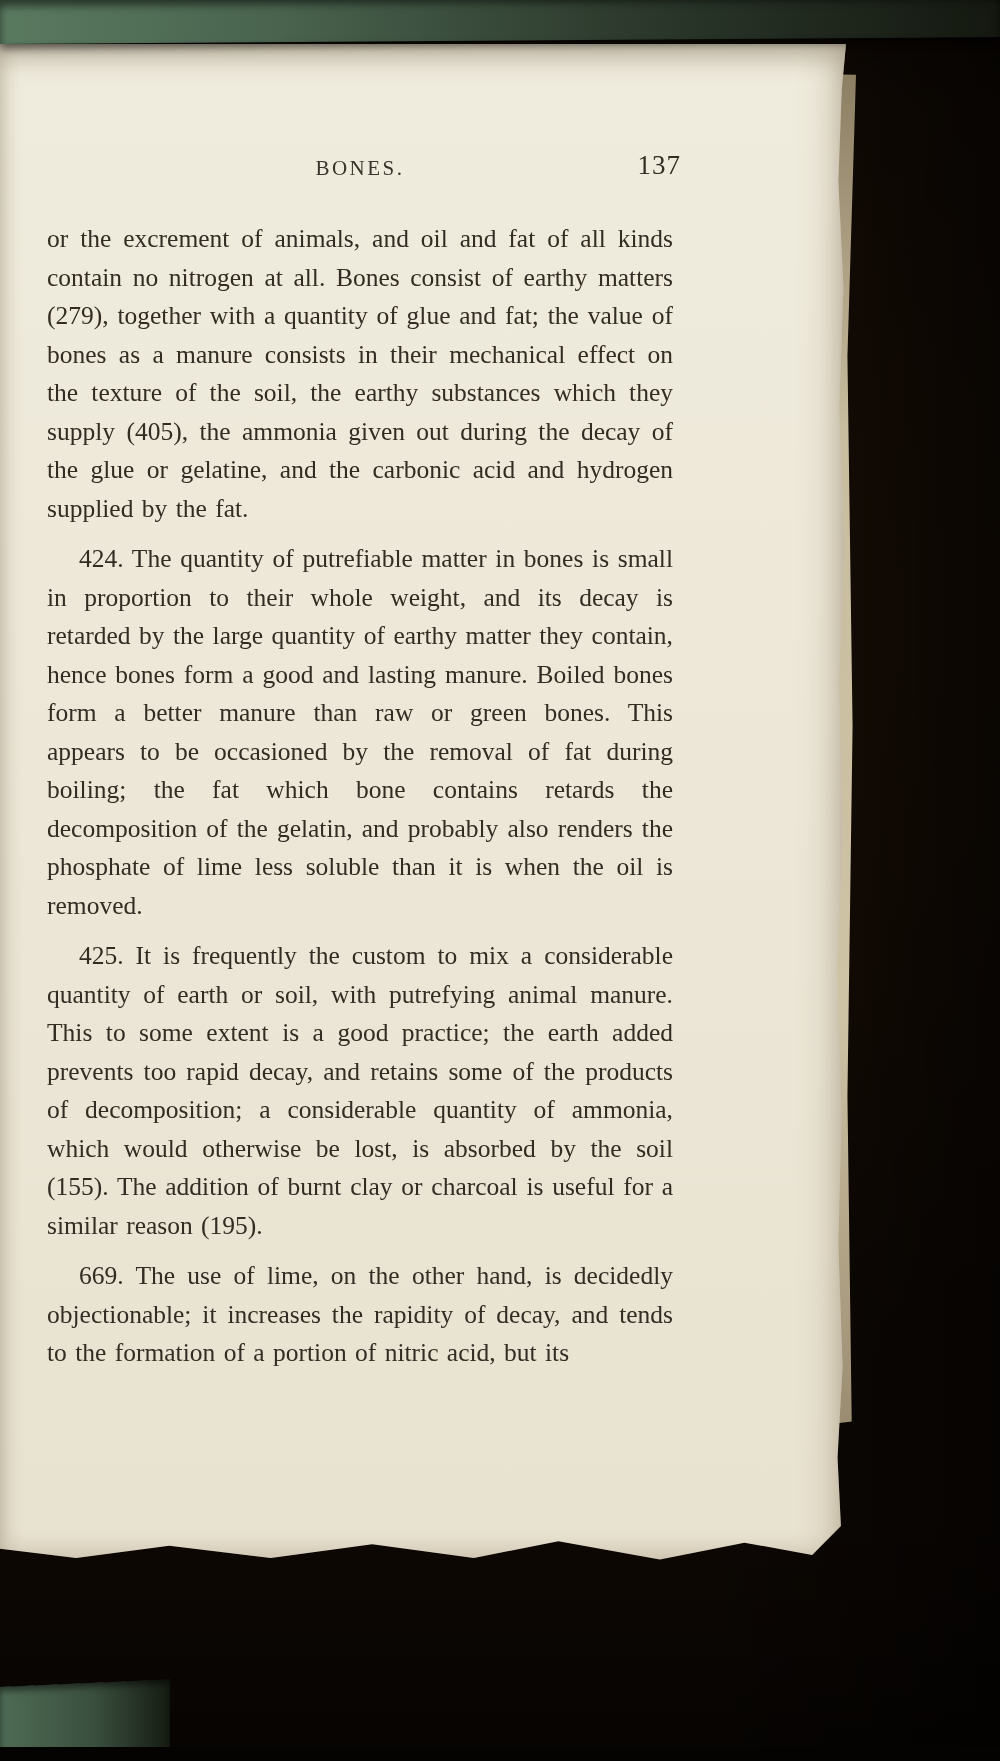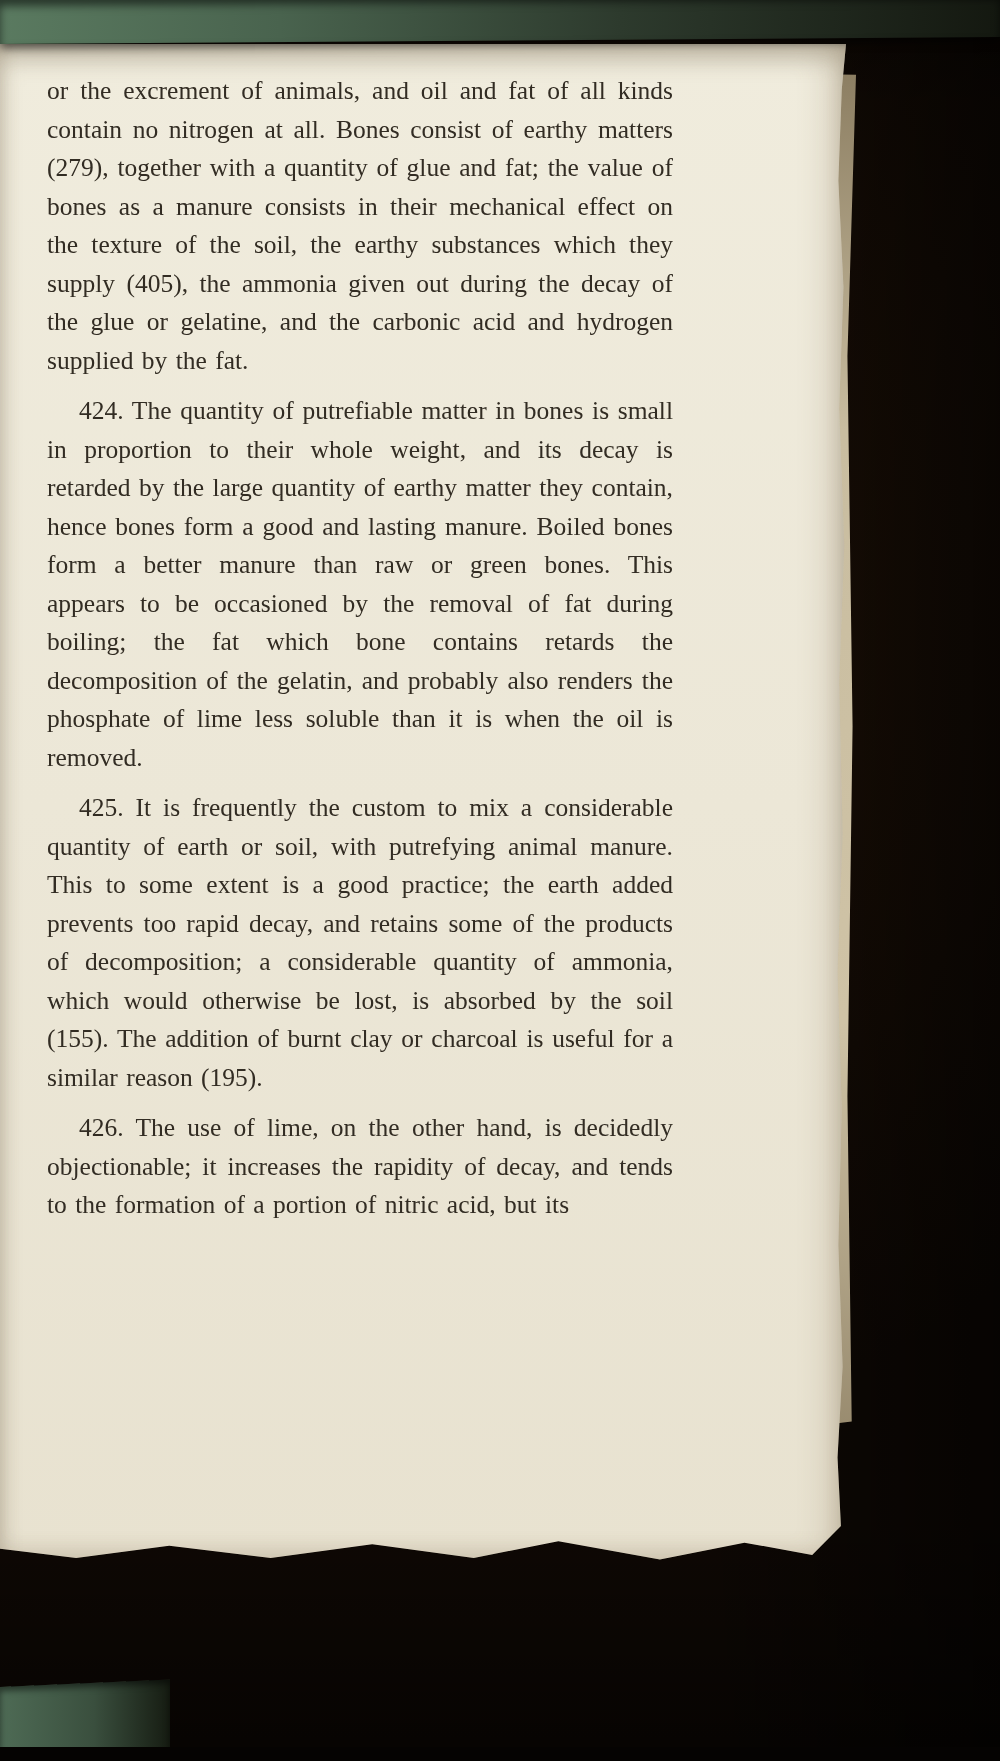--- a/index.html
+++ b/index.html
@@ -142,26 +142,30 @@
 </style>
 </head>
 <body>
 
 <div class="scene">
 
   <div class="page-stack"></div>
 
   <div class="page">
 
+    <div class="page-header">
+      <span class="running-title">BONES.</span>
+      <span class="page-number">137</span>
+    </div>
 
     <div class="text-block">
       <p class="no-indent">or the excrement of animals, and oil and fat of all kinds contain no nitrogen at all.  Bones consist of earthy matters (279), together with a quantity of glue and fat; the value of bones as a manure consists in their mechanical effect on the texture of the soil, the earthy substances which they supply (405), the ammonia given out during the decay of the glue or gelatine, and the carbonic acid and hydrogen supplied by the fat.</p>
       <p>424. The quantity of putrefiable matter in bones is small in proportion to their whole weight, and its decay is retarded by the large quantity of earthy matter they contain, hence bones form a good and lasting manure. Boiled bones form a better manure than raw or green bones.  This appears to be occasioned by the removal of fat during boiling; the fat which bone contains retards the decomposition of the gelatin, and probably also renders the phosphate of lime less soluble than it is when the oil is removed.</p>
       <p>425. It is frequently the custom to mix a considerable quantity of earth or soil, with putrefying animal manure. This to some extent is a good practice; the earth added prevents too rapid decay, and retains some of the products of decomposition; a considerable quantity of ammonia, which would otherwise be lost, is absorbed by the soil (155).  The addition of burnt clay or charcoal is useful for a similar reason (195).</p>
-      <p>426. The use of lime, on the other hand, is decidedly objectionable; it increases the rapidity of decay, and tends to the formation of a portion of nitric acid, but its</p>
+      <p>669. The use of lime, on the other hand, is decidedly objectionable; it increases the rapidity of decay, and tends to the formation of a portion of nitric acid, but its</p>
     </div>
 
   </div>
 
   <div class="binding-top"></div>
   <div class="binding-bottom"></div>
   <div class="bottom-black-bar"></div>
 
 </div>
 

